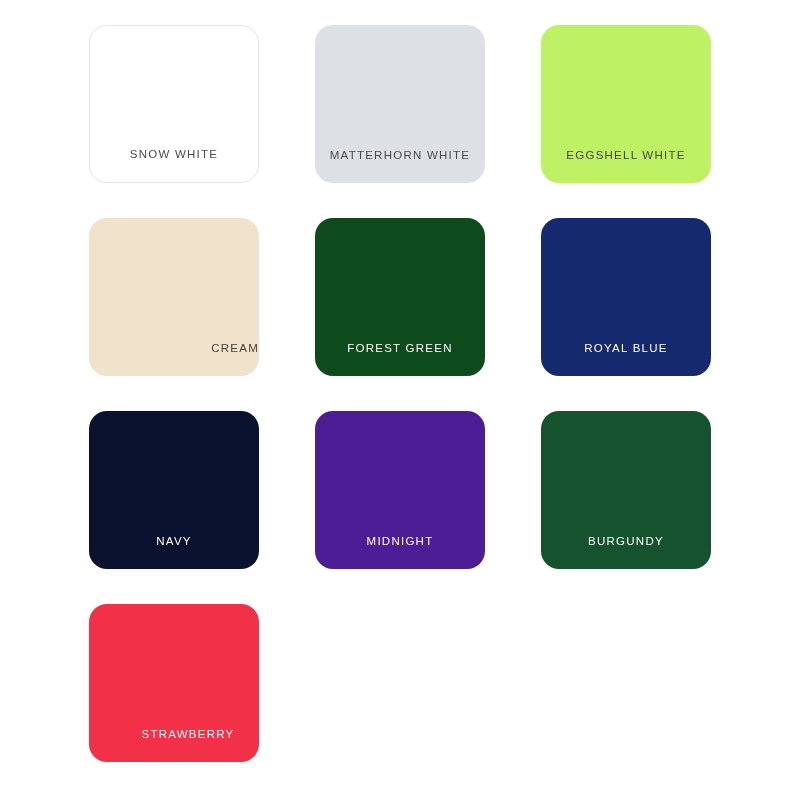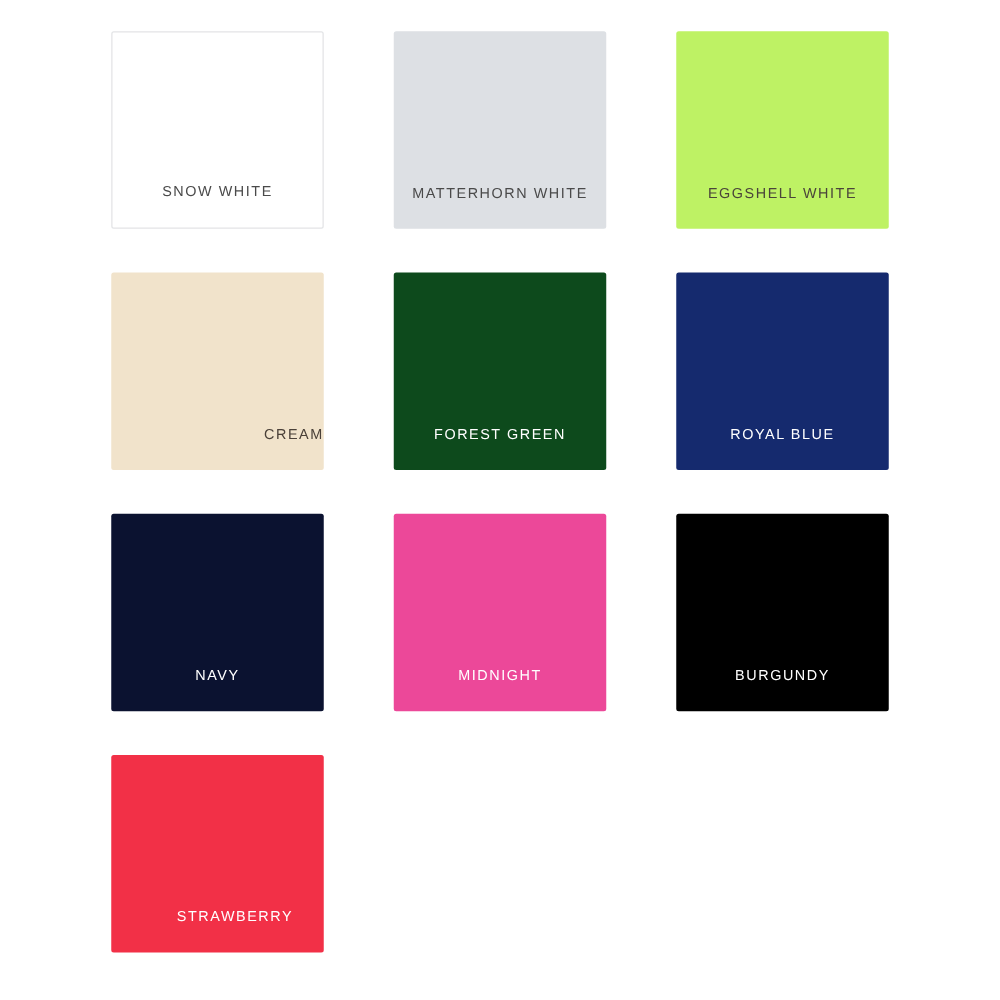--- a/index.html
+++ b/index.html
@@ -23,21 +23,21 @@
     grid-template-columns: repeat(3, 170px);
     grid-auto-rows: 178px;
     column-gap: 56px;
     row-gap: 15px;
   }
 
   .swatch {
     position: relative;
     width: 170px;
     height: 158px;
-    border-radius: 2px;
+    border-radius: 18px;
     box-sizing: border-box;
     overflow: hidden;
   }
 
   .swatch.bordered {
     border: 1px solid #e3e4e6;
   }
 
   .swatch-label {
     position: absolute;
@@ -76,23 +76,23 @@
     </div>
     <div class="swatch" style="background: rgb(13, 74, 28);">
       <div class="swatch-label" style="color: rgb(255, 255, 255);">FOREST GREEN</div>
     </div>
     <div class="swatch" style="background: rgb(21, 42, 110);">
       <div class="swatch-label" style="color: rgb(255, 255, 255);">ROYAL BLUE</div>
     </div>
     <div class="swatch" style="background: rgb(11, 18, 48);">
       <div class="swatch-label" style="color: rgb(255, 255, 255);">NAVY</div>
     </div>
-    <div class="swatch" style="background: #ec4899;">
+    <div class="swatch" style="background: #4c1d95;">
       <div class="swatch-label" style="color: rgb(255, 255, 255);">MIDNIGHT</div>
     </div>
-    <div class="swatch" style="background: #000000;">
+    <div class="swatch" style="background: #14532d;">
       <div class="swatch-label" style="color: rgb(255, 255, 255);">BURGUNDY</div>
     </div>
     <div class="swatch" style="background: rgb(242, 48, 71);">
       <div class="swatch-label" style="color: rgb(255, 255, 255); padding-left: 28px;">STRAWBERRY</div>
     </div>
     <div class="swatch empty"></div>
   </div>
 
 </body></html>

